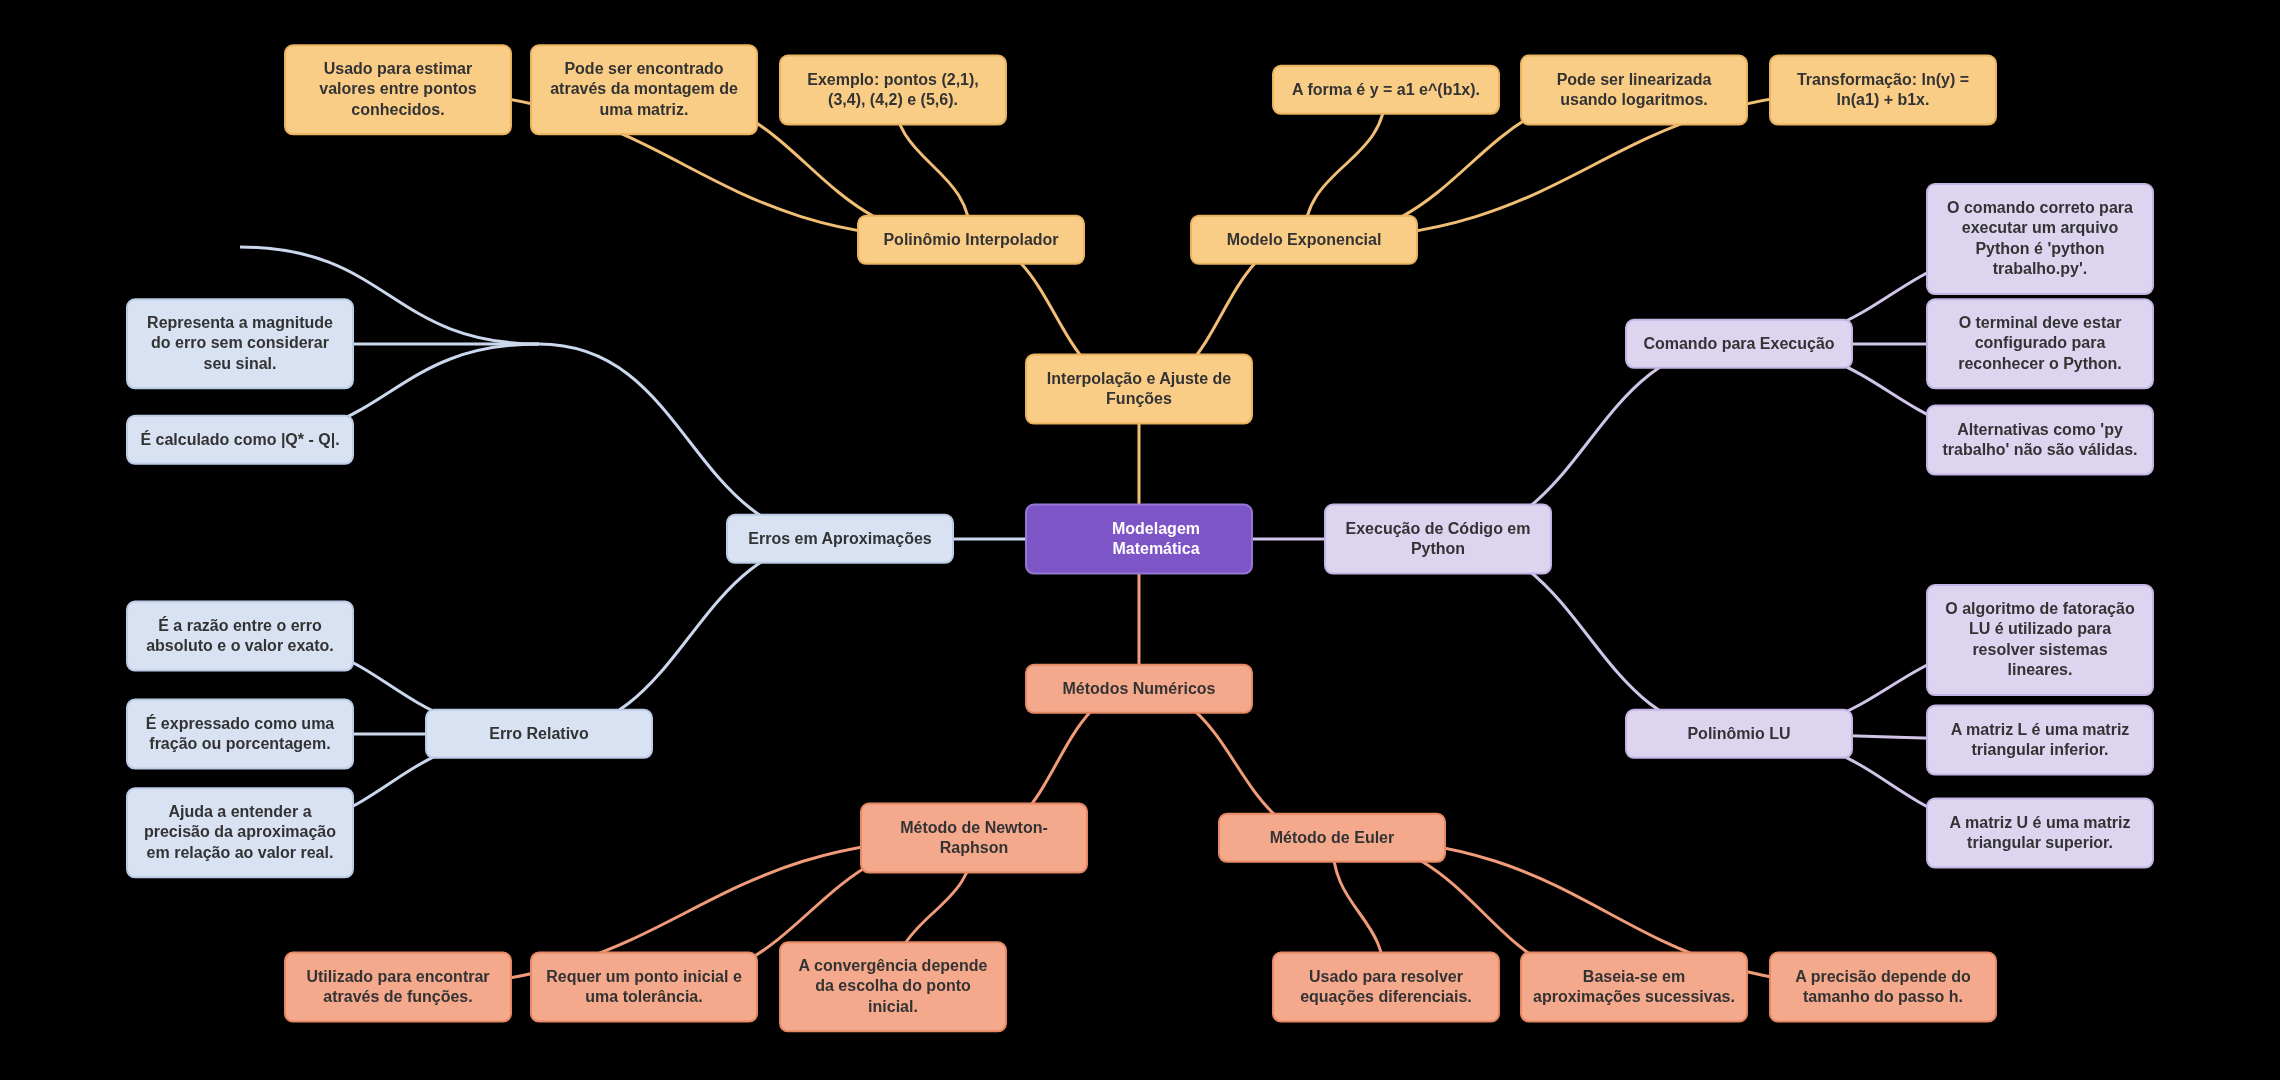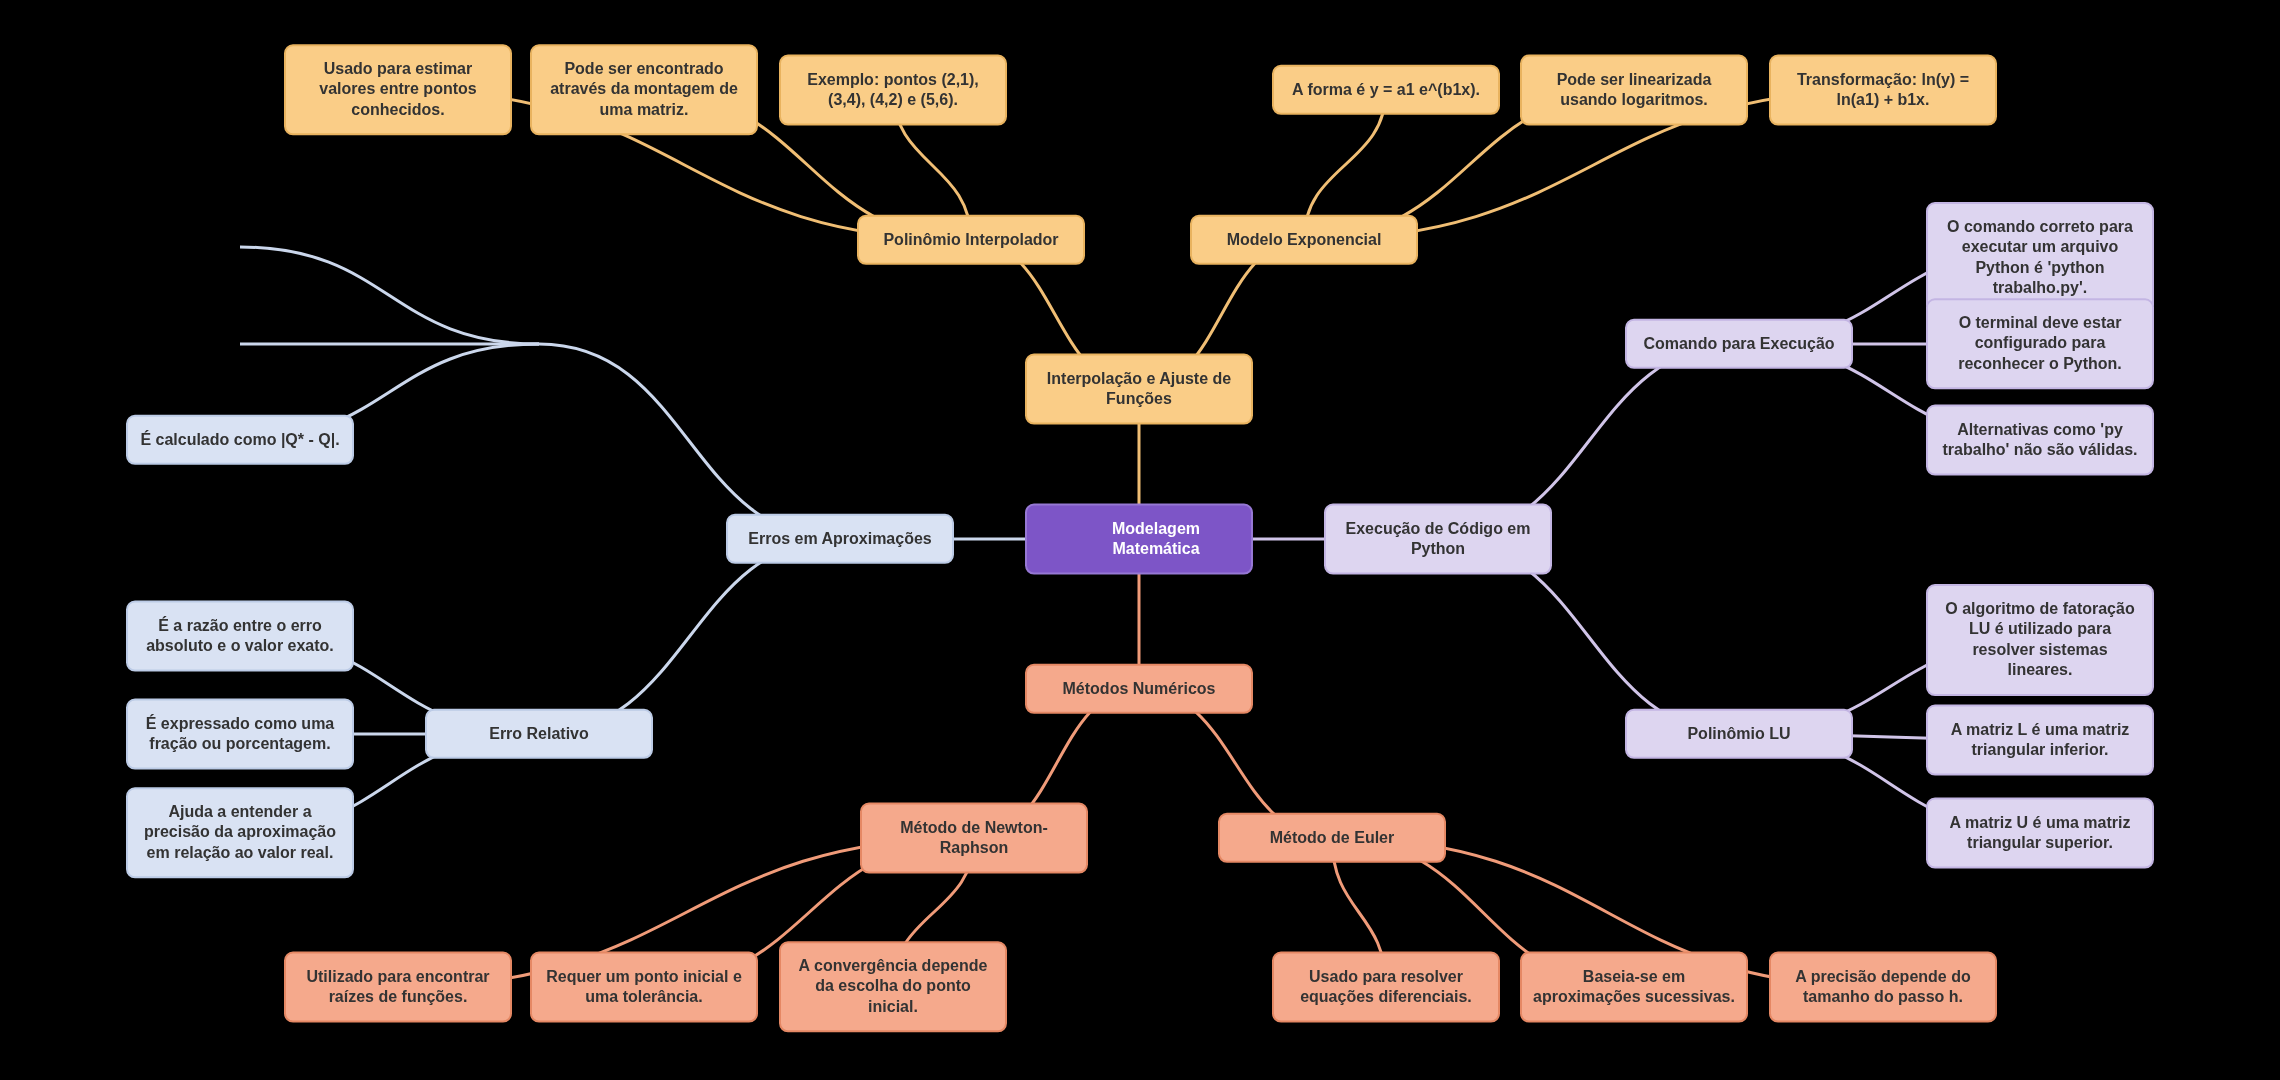--- a/index.html
+++ b/index.html
@@ -103,39 +103,40 @@
   <div class="node branch-interp" id="n-polinomio" style="left:971px;top:240px">Polinômio Interpolador</div>
   <div class="node branch-interp" id="n-p1" style="left:398px;top:90px">Usado para estimar valores entre pontos conhecidos.</div>
   <div class="node branch-interp" id="n-p2" style="left:644px;top:90px">Pode ser encontrado através da montagem de uma matriz.</div>
   <div class="node branch-interp" id="n-p3" style="left:893px;top:90px">Exemplo: pontos (2,1), (3,4), (4,2) e (5,6).</div>
   <div class="node branch-interp" id="n-expo" style="left:1304px;top:240px">Modelo Exponencial</div>
   <div class="node branch-interp" id="n-e1" style="left:1386px;top:90px">A forma é y = a1 e^(b1x).</div>
   <div class="node branch-interp" id="n-e2" style="left:1634px;top:90px">Pode ser linearizada usando logaritmos.</div>
   <div class="node branch-interp" id="n-e3" style="left:1883px;top:90px">Transformação: ln(y) = ln(a1) + b1x.</div>
 
   <div class="node branch-erros" id="n-erros" style="left:840px;top:539px">Erros em Aproximações</div>
+  <div class="node branch-erros" id="n-ea2" style="left:240px;top:344px">Representa a magnitude do erro sem considerar seu sinal.</div>
   <div class="node branch-erros" id="n-ea3" style="left:240px;top:440px">É calculado como |Q* - Q|.</div>
   <div class="node branch-erros" id="n-errorel" style="left:539px;top:734px">Erro Relativo</div>
   <div class="node branch-erros" id="n-er1" style="left:240px;top:636px">É a razão entre o erro absoluto e o valor exato.</div>
   <div class="node branch-erros" id="n-er2" style="left:240px;top:734px">É expressado como uma fração ou porcentagem.</div>
   <div class="node branch-erros" id="n-er3" style="left:240px;top:833px">Ajuda a entender a precisão da aproximação em relação ao valor real.</div>
 
   <div class="node branch-python" id="n-python" style="left:1438px;top:539px">Execução de Código em Python</div>
   <div class="node branch-python" id="n-comando" style="left:1739px;top:344px">Comando para Execução</div>
-  <div class="node branch-python" id="n-c1" style="left:2040px;top:258px">O comando correto para executar um arquivo Python é 'python trabalho.py'.</div>
+  <div class="node branch-python" id="n-c1" style="left:2040px;top:239px">O comando correto para executar um arquivo Python é 'python trabalho.py'.</div>
   <div class="node branch-python" id="n-c2" style="left:2040px;top:344px">O terminal deve estar configurado para reconhecer o Python.</div>
   <div class="node branch-python" id="n-c3" style="left:2040px;top:440px">Alternativas como 'py trabalho' não são válidas.</div>
   <div class="node branch-python" id="n-fatoracao" style="left:1739px;top:734px">Polinômio LU</div>
   <div class="node branch-python" id="n-f1" style="left:2040px;top:640px">O algoritmo de fatoração LU é utilizado para resolver sistemas lineares.</div>
   <div class="node branch-python" id="n-f2" style="left:2040px;top:740px">A matriz L é uma matriz triangular inferior.</div>
   <div class="node branch-python" id="n-f3" style="left:2040px;top:833px">A matriz U é uma matriz triangular superior.</div>
 
   <div class="node branch-metodos" id="n-metodos" style="left:1139px;top:689px">Métodos Numéricos</div>
   <div class="node branch-metodos" id="n-newton" style="left:974px;top:838px">Método de Newton-Raphson</div>
-  <div class="node branch-metodos" id="n-n1" style="left:398px;top:987px">Utilizado para encontrar raízes de funções.</div>
+  <div class="node branch-metodos" id="n-n1" style="left:398px;top:987px">Utilizado para encontrar através de funções.</div>
   <div class="node branch-metodos" id="n-n2" style="left:644px;top:987px">Requer um ponto inicial e uma tolerância.</div>
   <div class="node branch-metodos" id="n-n3" style="left:893px;top:987px">A convergência depende da escolha do ponto inicial.</div>
   <div class="node branch-metodos" id="n-u1" style="left:1386px;top:987px">Usado para resolver equações diferenciais.</div>
   <div class="node branch-metodos" id="n-euler" style="left:1332px;top:838px">Método de Euler</div>
   <div class="node branch-metodos" id="n-u2" style="left:1634px;top:987px">Baseia-se em aproximações sucessivas.</div>
   <div class="node branch-metodos" id="n-u3" style="left:1883px;top:987px">A precisão depende do tamanho do passo h.</div>
 
 </div>
 
 </body></html>

